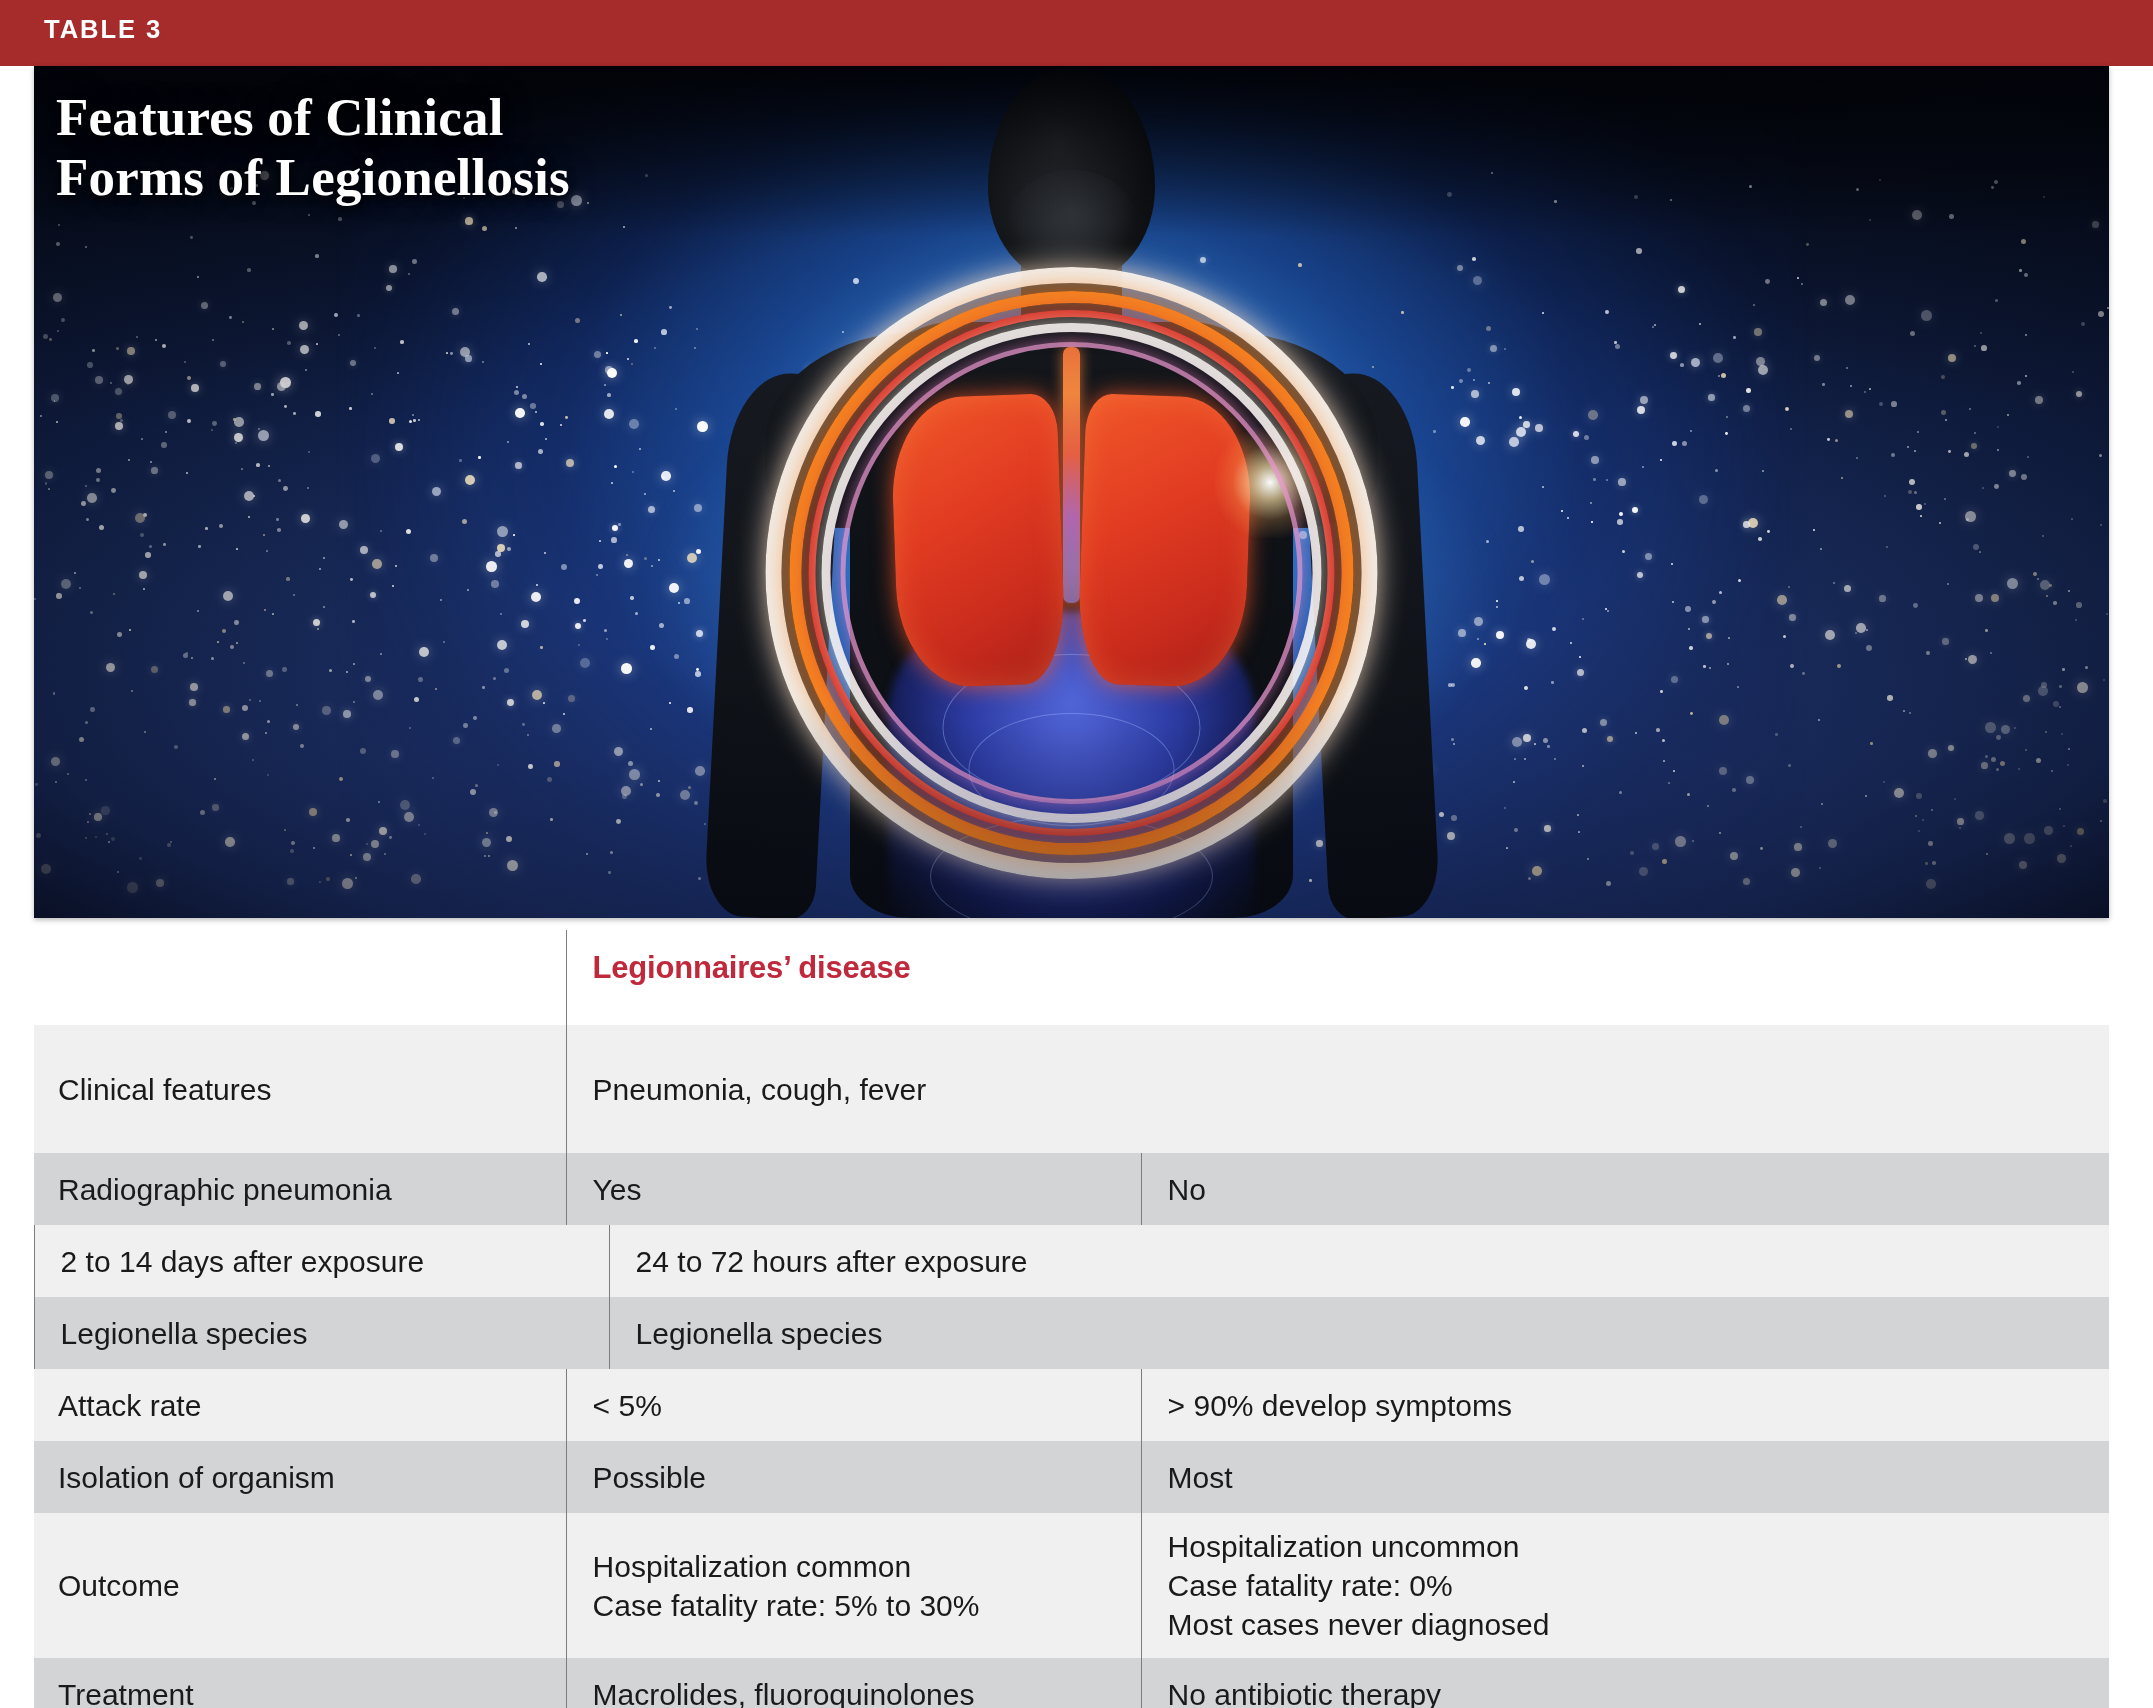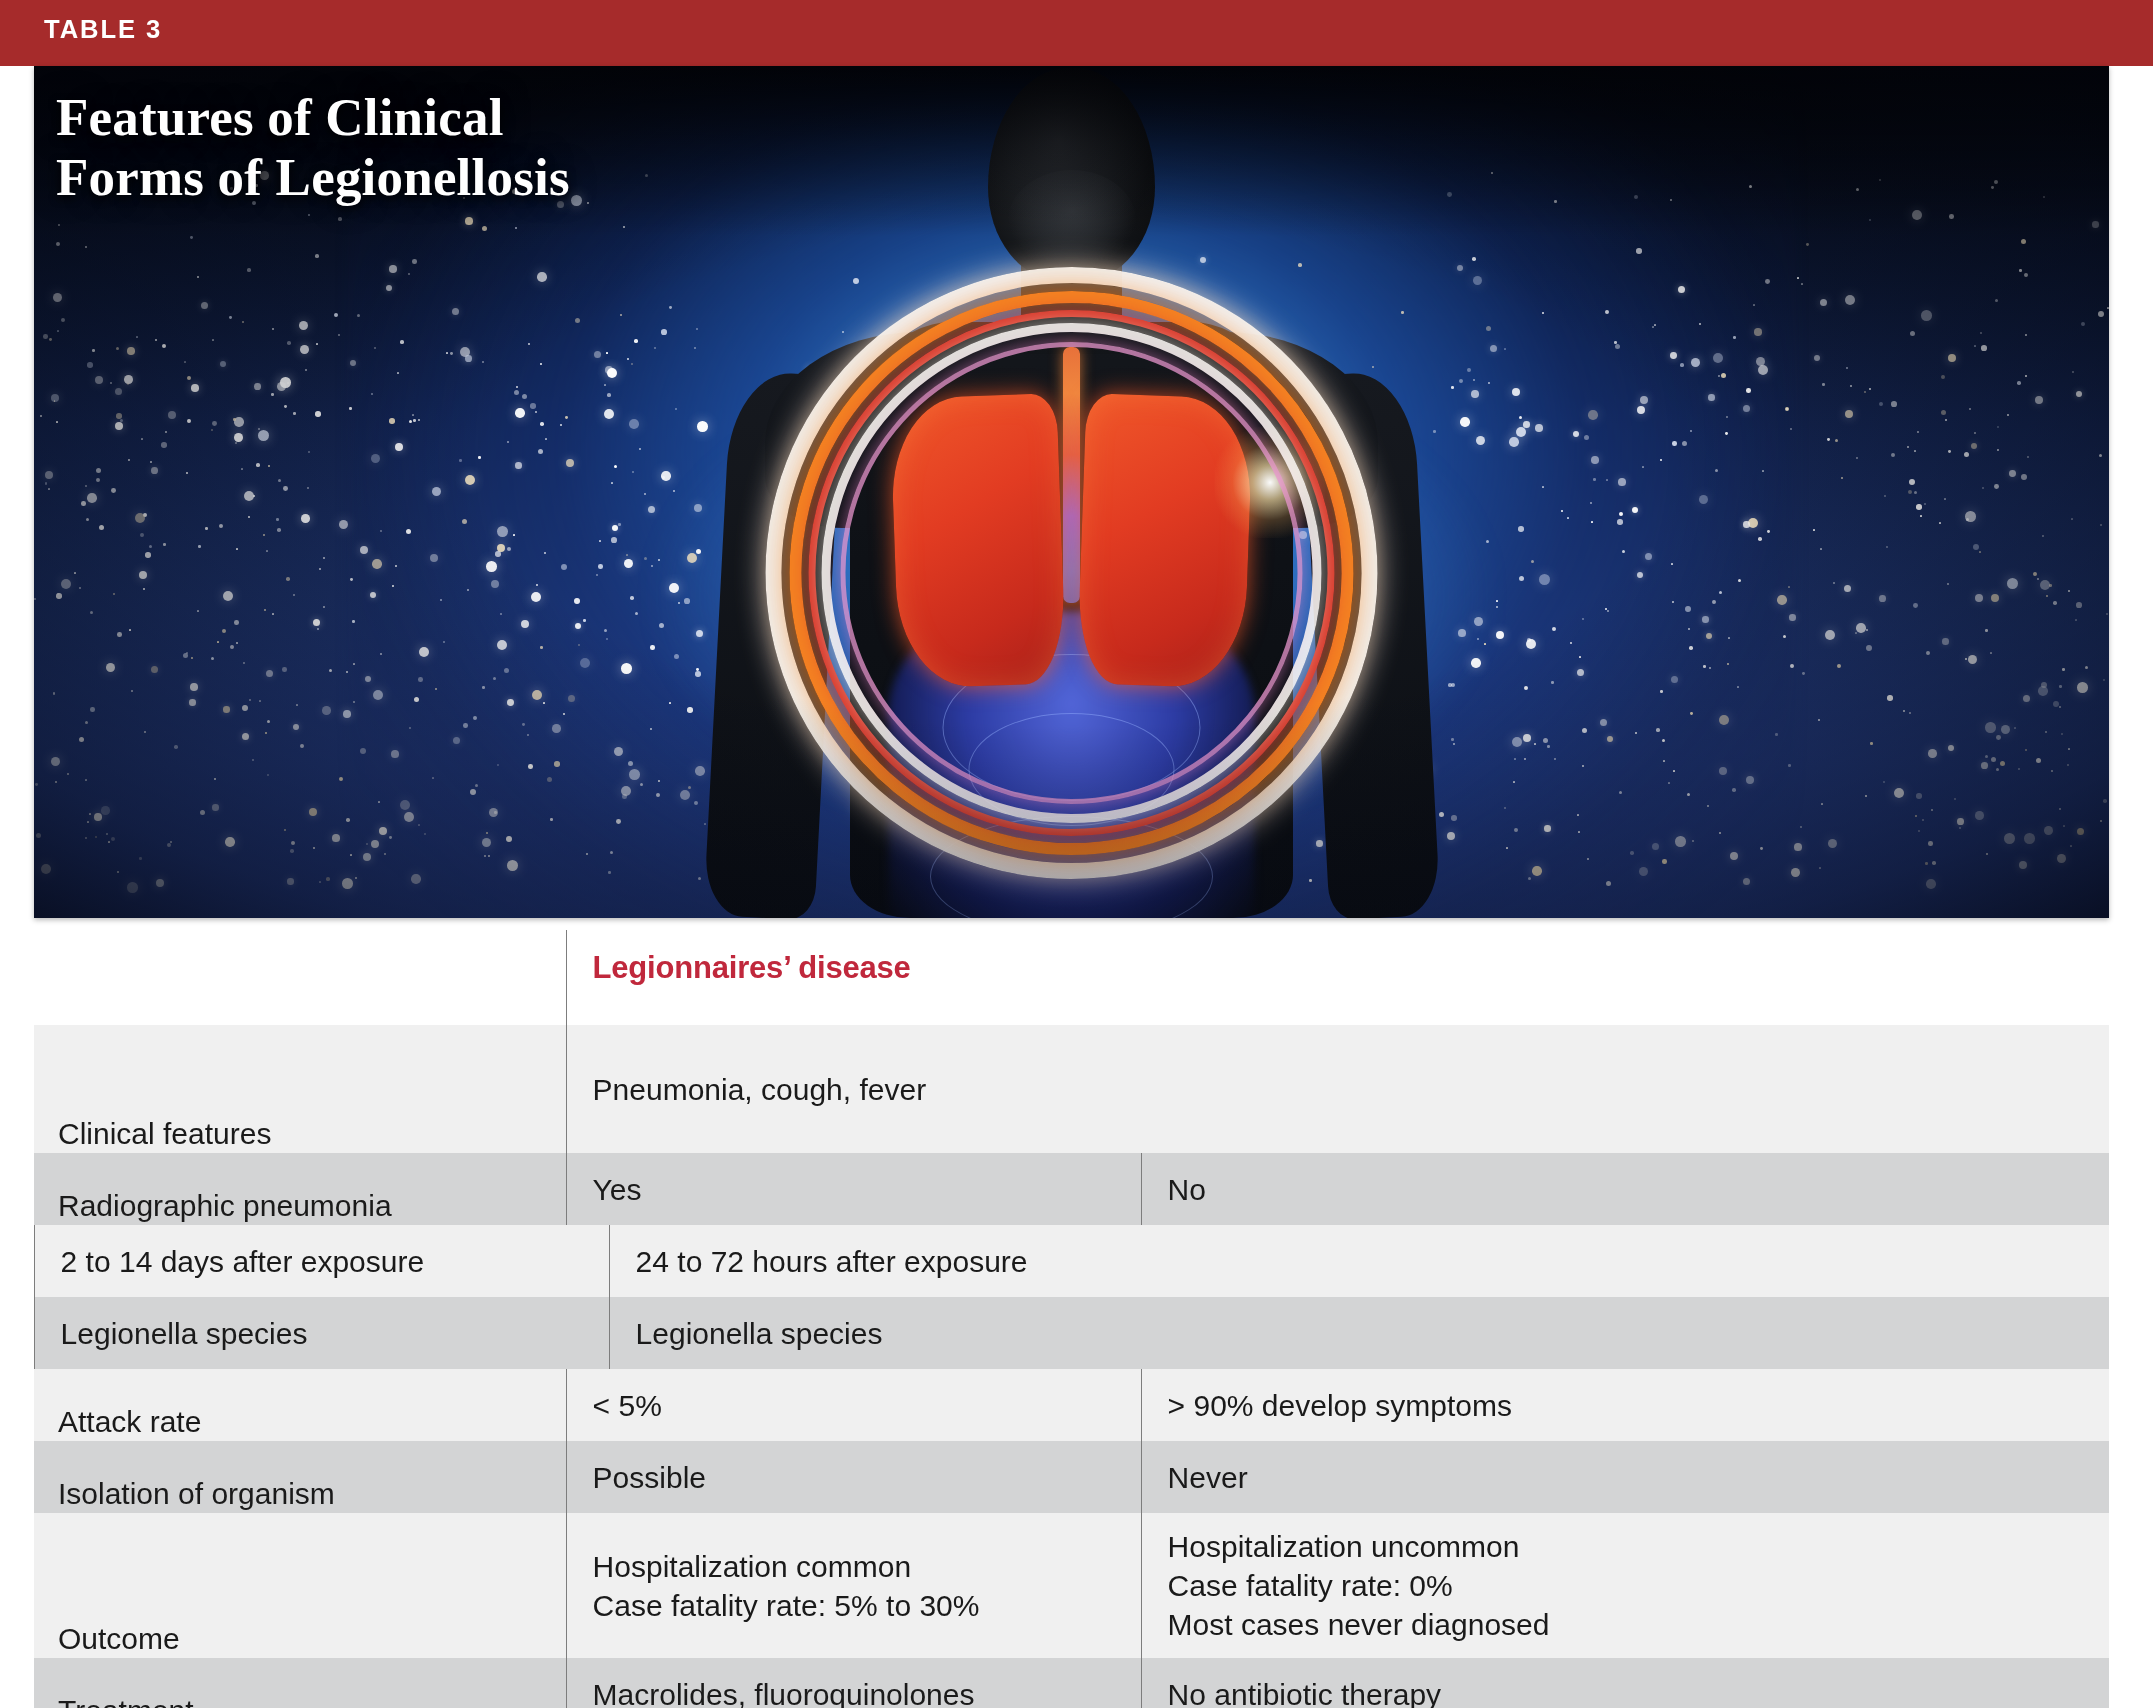--- a/index.html
+++ b/index.html
@@ -227,21 +227,21 @@
     width:2075px;
   }
   .trow{
     display:flex;
     align-items:stretch;
     position:relative;
   }
   .trow.hdr{background:#ffffff;height:95px;}
   .trow.alt0{background:#f0f0f0;}
   .trow.alt1{background:#d3d4d5;}
-  .c0{width:532px;flex:0 0 532px;display:flex;align-items:flex-end;padding-left:24px;box-sizing:border-box;}
+  .c0{width:532px;flex:0 0 532px;display:flex;align-items:center;padding-left:24px;box-sizing:border-box;}
   .c1{width:575px;flex:0 0 575px;display:flex;align-items:center;padding-left:25.6px;box-sizing:border-box;
       border-left:1.7px solid #7d7d7d;}
   .c2{flex:1 1 auto;display:flex;align-items:center;padding-left:25.6px;padding-right:17px;box-sizing:border-box;
       border-left:1.7px solid #7d7d7d;}
   .hdr .c1,.hdr .c2{align-items:flex-start;padding-top:20.4px;}
   .hdr-text{
     color:#c0283c;font-size:31px;font-weight:bold;
     letter-spacing:-0.2px;
   }
   .cell-text{
@@ -1210,21 +1210,21 @@
         </div>
       </div>
       <div class="trow alt1 r-std">
         <div class="c0">
           <span class="cell-text">Isolation of organism</span>
         </div>
         <div class="c1">
           <span class="cell-text">Possible</span>
         </div>
         <div class="c2">
-          <span class="cell-text">Never</span>
+          <span class="cell-text">Most</span>
         </div>
       </div>
       <div class="trow alt0 r-outcome">
         <div class="c0">
           <span class="cell-text">Outcome</span>
         </div>
         <div class="c1">
           <span class="cell-text">Hospitalization common
 Case fatality rate: 5% to 30%</span>
         </div>

